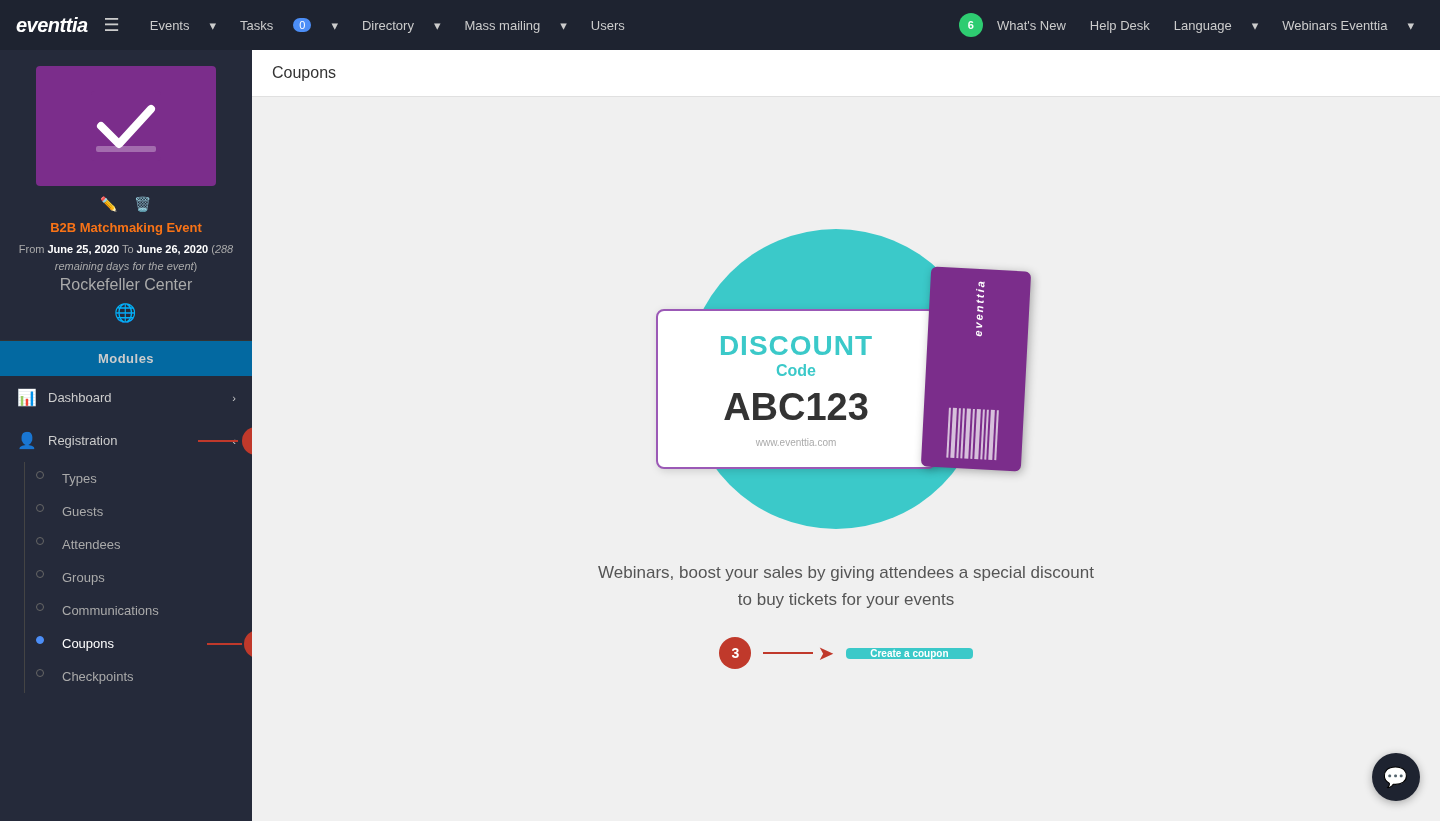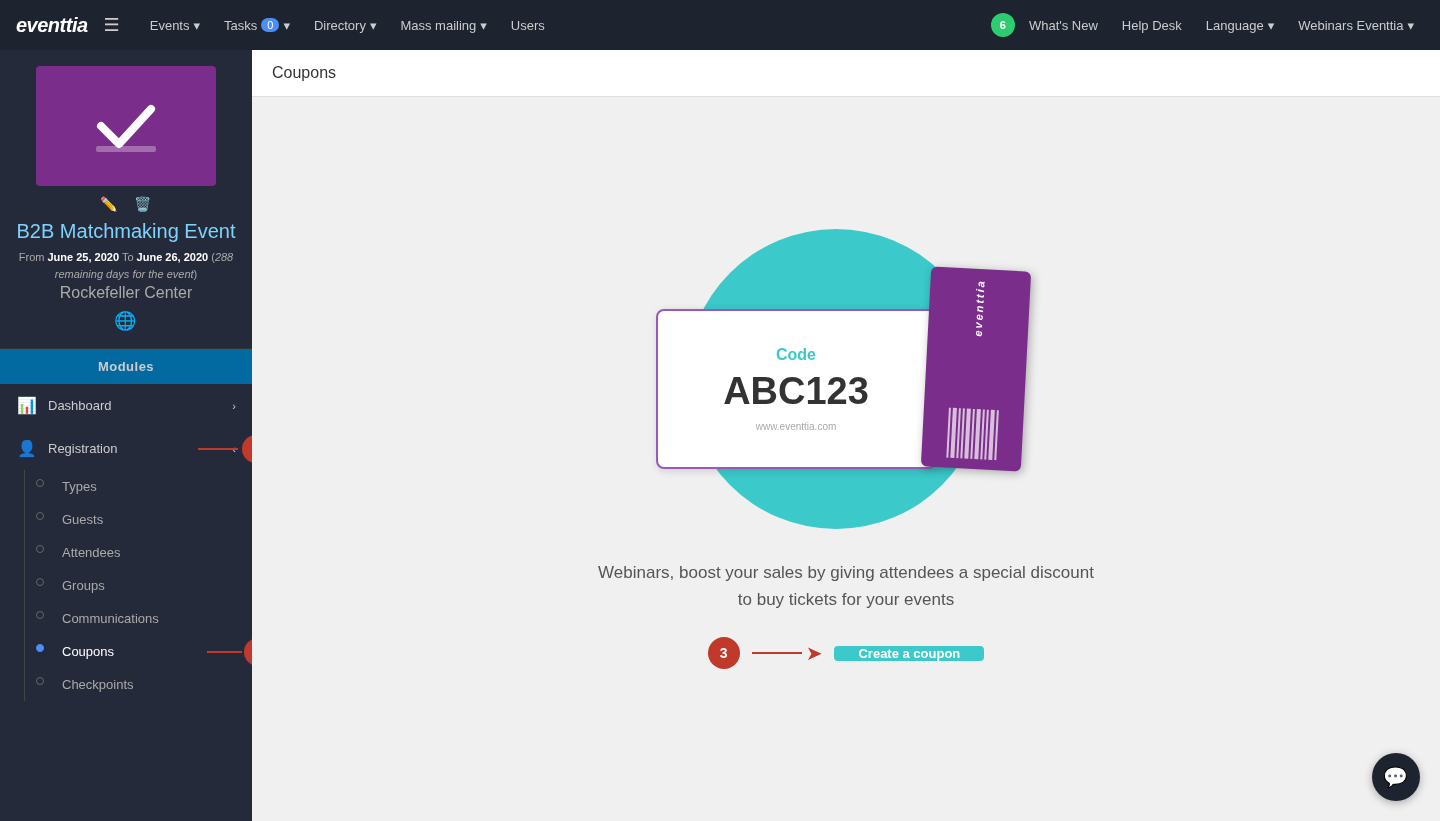--- a/index.html
+++ b/index.html
@@ -30,21 +30,21 @@
       margin-right: 16px;
       cursor: pointer;
     }
     .nav-item {
       color: #ccc;
       font-size: 13px;
       padding: 6px 10px;
       cursor: pointer;
       display: flex;
       align-items: center;
-      gap: 4px;
+      gap: 20px;
       white-space: nowrap;
     }
     .nav-item .badge {
       background: #4c8ef7;
       color: #fff;
       border-radius: 10px;
       font-size: 11px;
       padding: 1px 6px;
     }
     .nav-right {
@@ -103,23 +103,23 @@
       height: 70px;
     }
     .event-actions {
       display: flex;
       justify-content: center;
       gap: 16px;
       margin-bottom: 8px;
     }
     .event-actions span { cursor: pointer; color: #aaa; font-size: 14px; }
     .event-name {
-      font-size: 20px;
-      font-weight: normal;
-      color: #7dd3fc;
+      font-size: 13px;
+      font-weight: bold;
+      color: #f97316;
       margin-bottom: 6px;
     }
     .event-dates {
       font-size: 11px;
       color: #aaa;
       line-height: 1.5;
     }
     .event-dates strong { color: #fff; }
     .event-dates em { font-style: italic; }
     .event-location {
@@ -317,21 +317,21 @@
       text-align: center;
       max-width: 500px;
       line-height: 1.6;
       margin-bottom: 24px;
     }
     .create-btn {
       background: #3bc9c9;
       color: #fff;
       border: none;
       padding: 0 24px;
-      font-size: 13px;
+      font-size: 10px;
       border-radius: 4px;
       cursor: pointer;
       font-weight: bold;
       position: relative;
     }
 
     
     .annotation-3-wrap {
       display: flex;
       align-items: center;
@@ -527,20 +527,21 @@
 
   <div class="main-content">
     <div class="page-header">
       <span>Coupons</span>
     </div>
     <div class="content-area">
 
       <div class="coupon-illustration">
         <div class="teal-circle"></div>
         <div class="discount-card">
+          <div class="discount-title">DISCOUNT</div>
           <div class="discount-subtitle">Code</div>
           <div class="discount-code">ABC123</div>
           <div class="discount-url">www.eventtia.com</div>
         </div>
         <div class="coupon-barcode">
           <div class="barcode-brand">eventtia</div>
           <div class="barcode-lines">
             <div class="barcode-line"></div>
             <div class="barcode-line thick"></div>
             <div class="barcode-line"></div>

